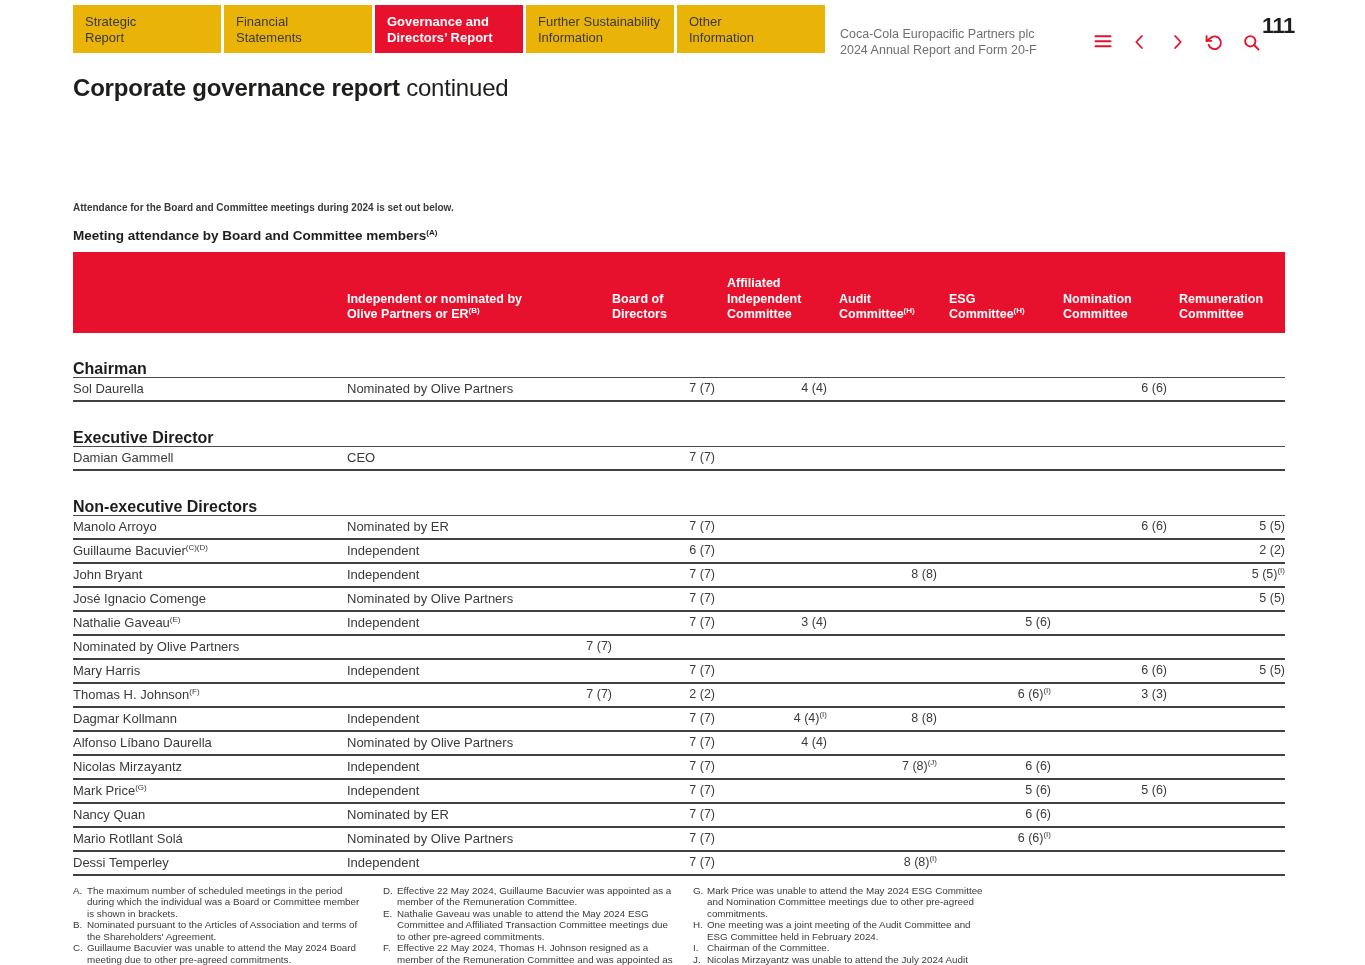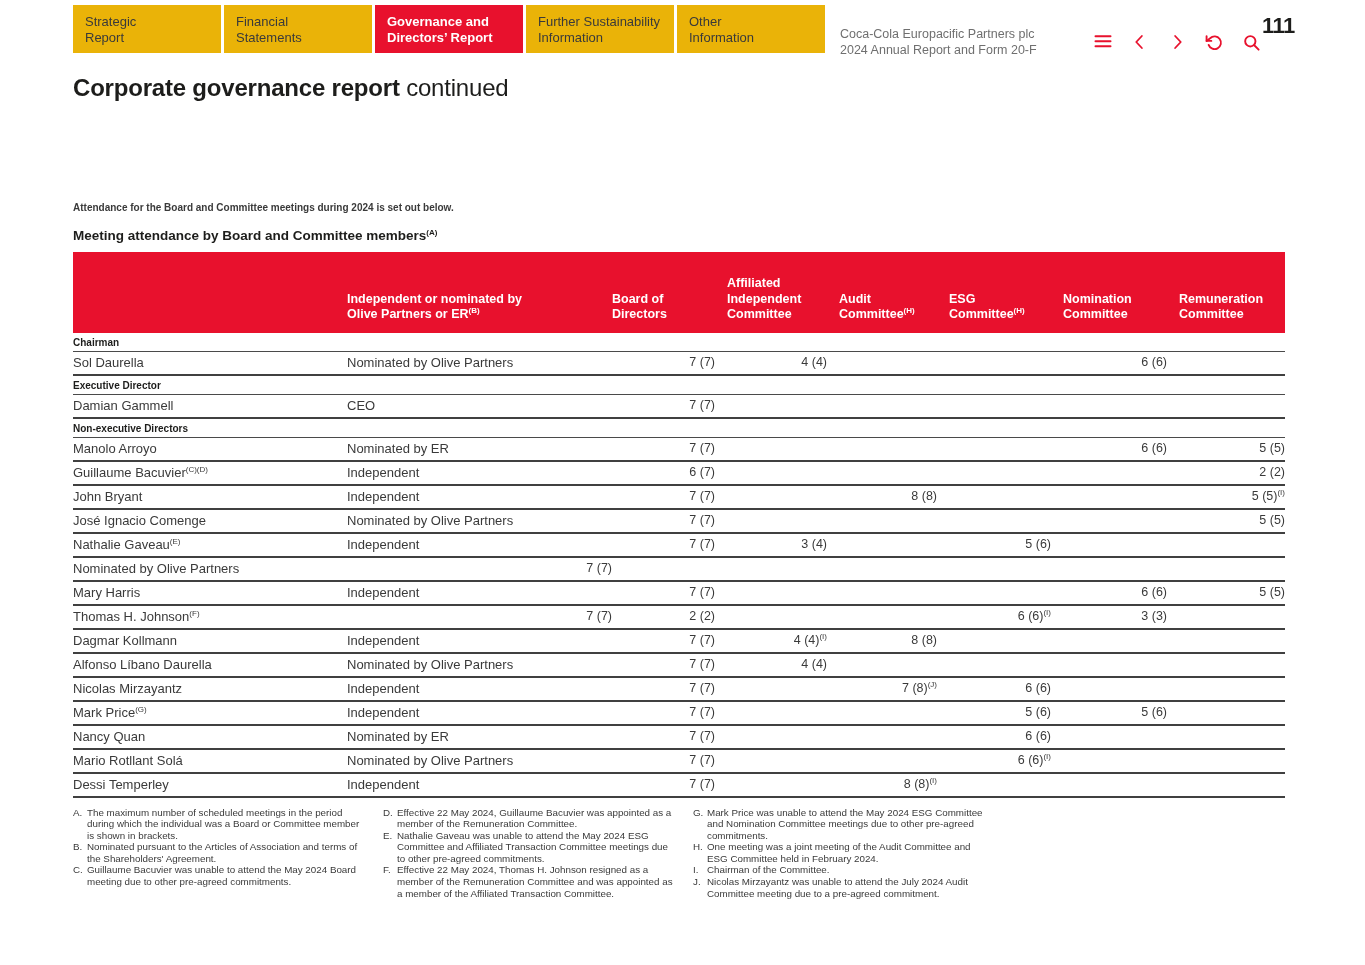--- a/index.html
+++ b/index.html
@@ -29,21 +29,21 @@
   .title .cont{font-weight:400;}
   .intro{margin-top:100px;font-size:10px;color:var(--body);font-weight:bold;}
   .table-title{margin-top:15px;font-size:13.5px;font-weight:800;}
   sup{font-size:8px;vertical-align:super;line-height:0;}
 
   
   .gov-table{margin-top:9px;width:1212px;}
   .thead{display:grid;grid-template-columns:var(--cols);background:var(--red);color:#fff;
          font-weight:700;font-size:12.5px;line-height:15.5px;padding:24px 0 10px;align-items:end;}
   .th.pl{padding-left:12px;}
-  .section-row{border-bottom:1px solid #4a4a4a;font-weight:700;font-size:10px;line-height:13px;padding:3px 0 2px;}
+  .section-row{border-bottom:1px solid #4a4a4a;font-weight:700;font-size:16px;line-height:13px;padding:3px 0 2px;margin-top:26px;}
   .trow{display:grid;grid-template-columns:var(--cols);border-bottom:2px solid #404040;}
   .td{padding:3.5px 0;line-height:15px;font-size:13px;color:var(--body);}
   .td.num{text-align:right;font-size:12.5px;}
 
   
   .footnotes{display:grid;grid-template-columns:repeat(3,292px);column-gap:18px;margin-top:9px;
              font-size:9.8px;line-height:11.6px;color:var(--body);align-items:start;}
   .fn{display:flex;}
   .fn .lbl{width:14px;flex:none;}
   .fn .txt{flex:1;}

